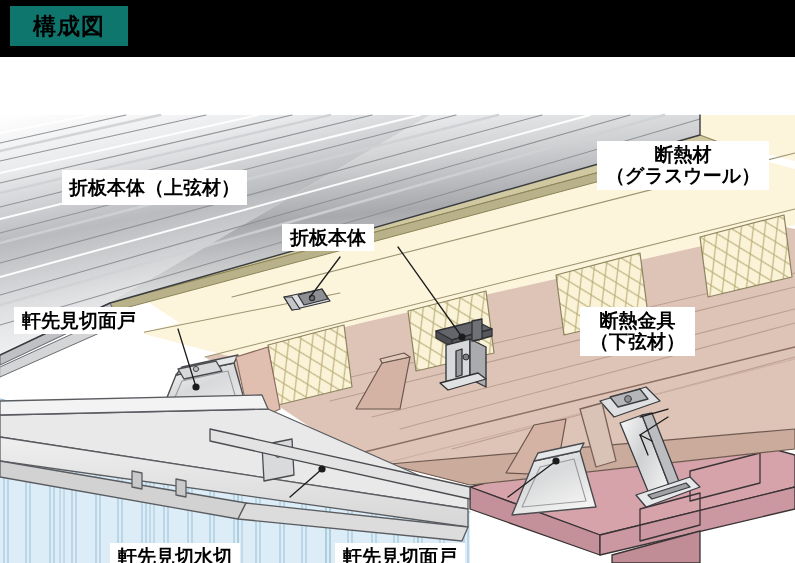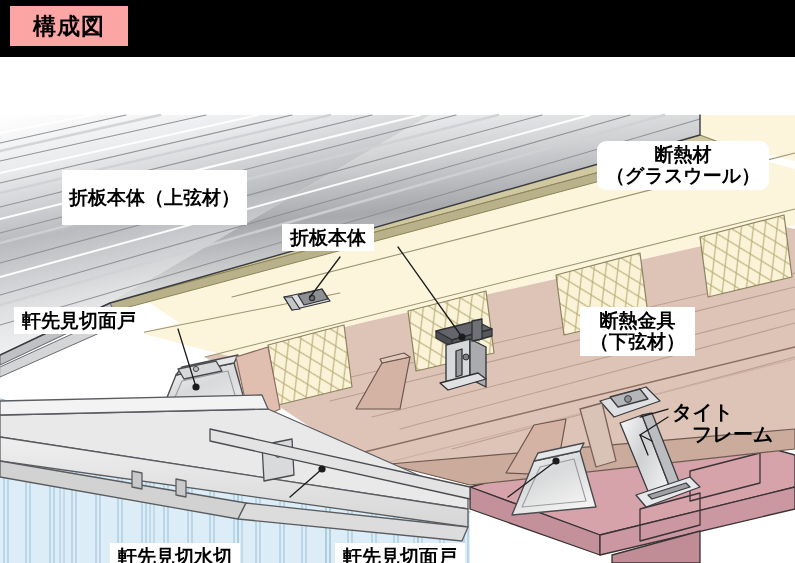--- a/index.html
+++ b/index.html
@@ -1,34 +1,34 @@
 <!DOCTYPE html>
 <html><head>
 <meta charset="utf-8">
 <style>
   html,body{margin:0;padding:0;background:#fff;}
   body{font-family:"DejaVu Sans","Liberation Sans",sans-serif;}
   #app{position:relative;width:795px;height:563px;overflow:hidden;background:#000;}
 
   
   #header{position:absolute;left:0;top:0;width:795px;height:57px;background:#000;}
-  #title-box{position:absolute;left:10px;top:6px;width:118px;height:40px;background:#fca5a5;
+  #title-box{position:absolute;left:10px;top:6px;width:118px;height:40px;background:#0f766e;
     display:flex;align-items:center;justify-content:center;}
   #title-text{font-size:23px;font-weight:700;color:#000;letter-spacing:1px;line-height:1;}
 
   
   #canvas{position:absolute;left:0;top:57px;width:795px;height:506px;background:#fff;}
   #svg{display:block;width:795px;height:506px;}
 
   
   .lbl{position:absolute;background:#fff;color:#000;font-weight:700;
        line-height:1.12;white-space:pre;text-align:center;}
   .lbl.plain{background:transparent;}
-  .l-upper   {left:62px;  top:113px; font-size:19px; padding:17px 7px;}
-  .l-insul   {left:597px; top:84px;  font-size:19px; padding:3px 9px;border-radius:9px;}
+  .l-upper   {left:62px;  top:113px; font-size:19px; padding:7px 7px;}
+  .l-insul   {left:597px; top:84px;  font-size:19px; padding:3px 9px;}
   .l-bracket {left:282px; top:167px; font-size:19px; padding:3px 8px;}
   .l-eaves1  {left:14px;  top:250px; font-size:19px; padding:3px 8px;}
   .l-lower   {left:580px; top:250px; font-size:19px; padding:3px 10px;}
   .l-tight   {left:672px; top:344px; font-size:20px; padding:0; text-align:left;}
   .l-drip    {left:110px; top:486px; font-size:19px; padding:3px 8px;}
   .l-eaves2  {left:335px; top:486px; font-size:19px; padding:3px 8px;}
 </style>
 </head>
 <body>
 
@@ -318,21 +318,19 @@
     <div class="lbl l-insul">断熱材
 （グラスウール）</div>
 
     <div class="lbl l-bracket">折板本体</div>
 
     <div class="lbl l-eaves1">軒先見切面戸</div>
 
     <div class="lbl l-lower">断熱金具
 （下弦材）</div>
 
-    <div class="lbl plain l-tight">タイト
-　フレーム</div>
 
     <div class="lbl l-drip">軒先見切水切</div>
 
     <div class="lbl l-eaves2">軒先見切面戸</div>
   </div>
 
 </div>
 
 </body></html>

